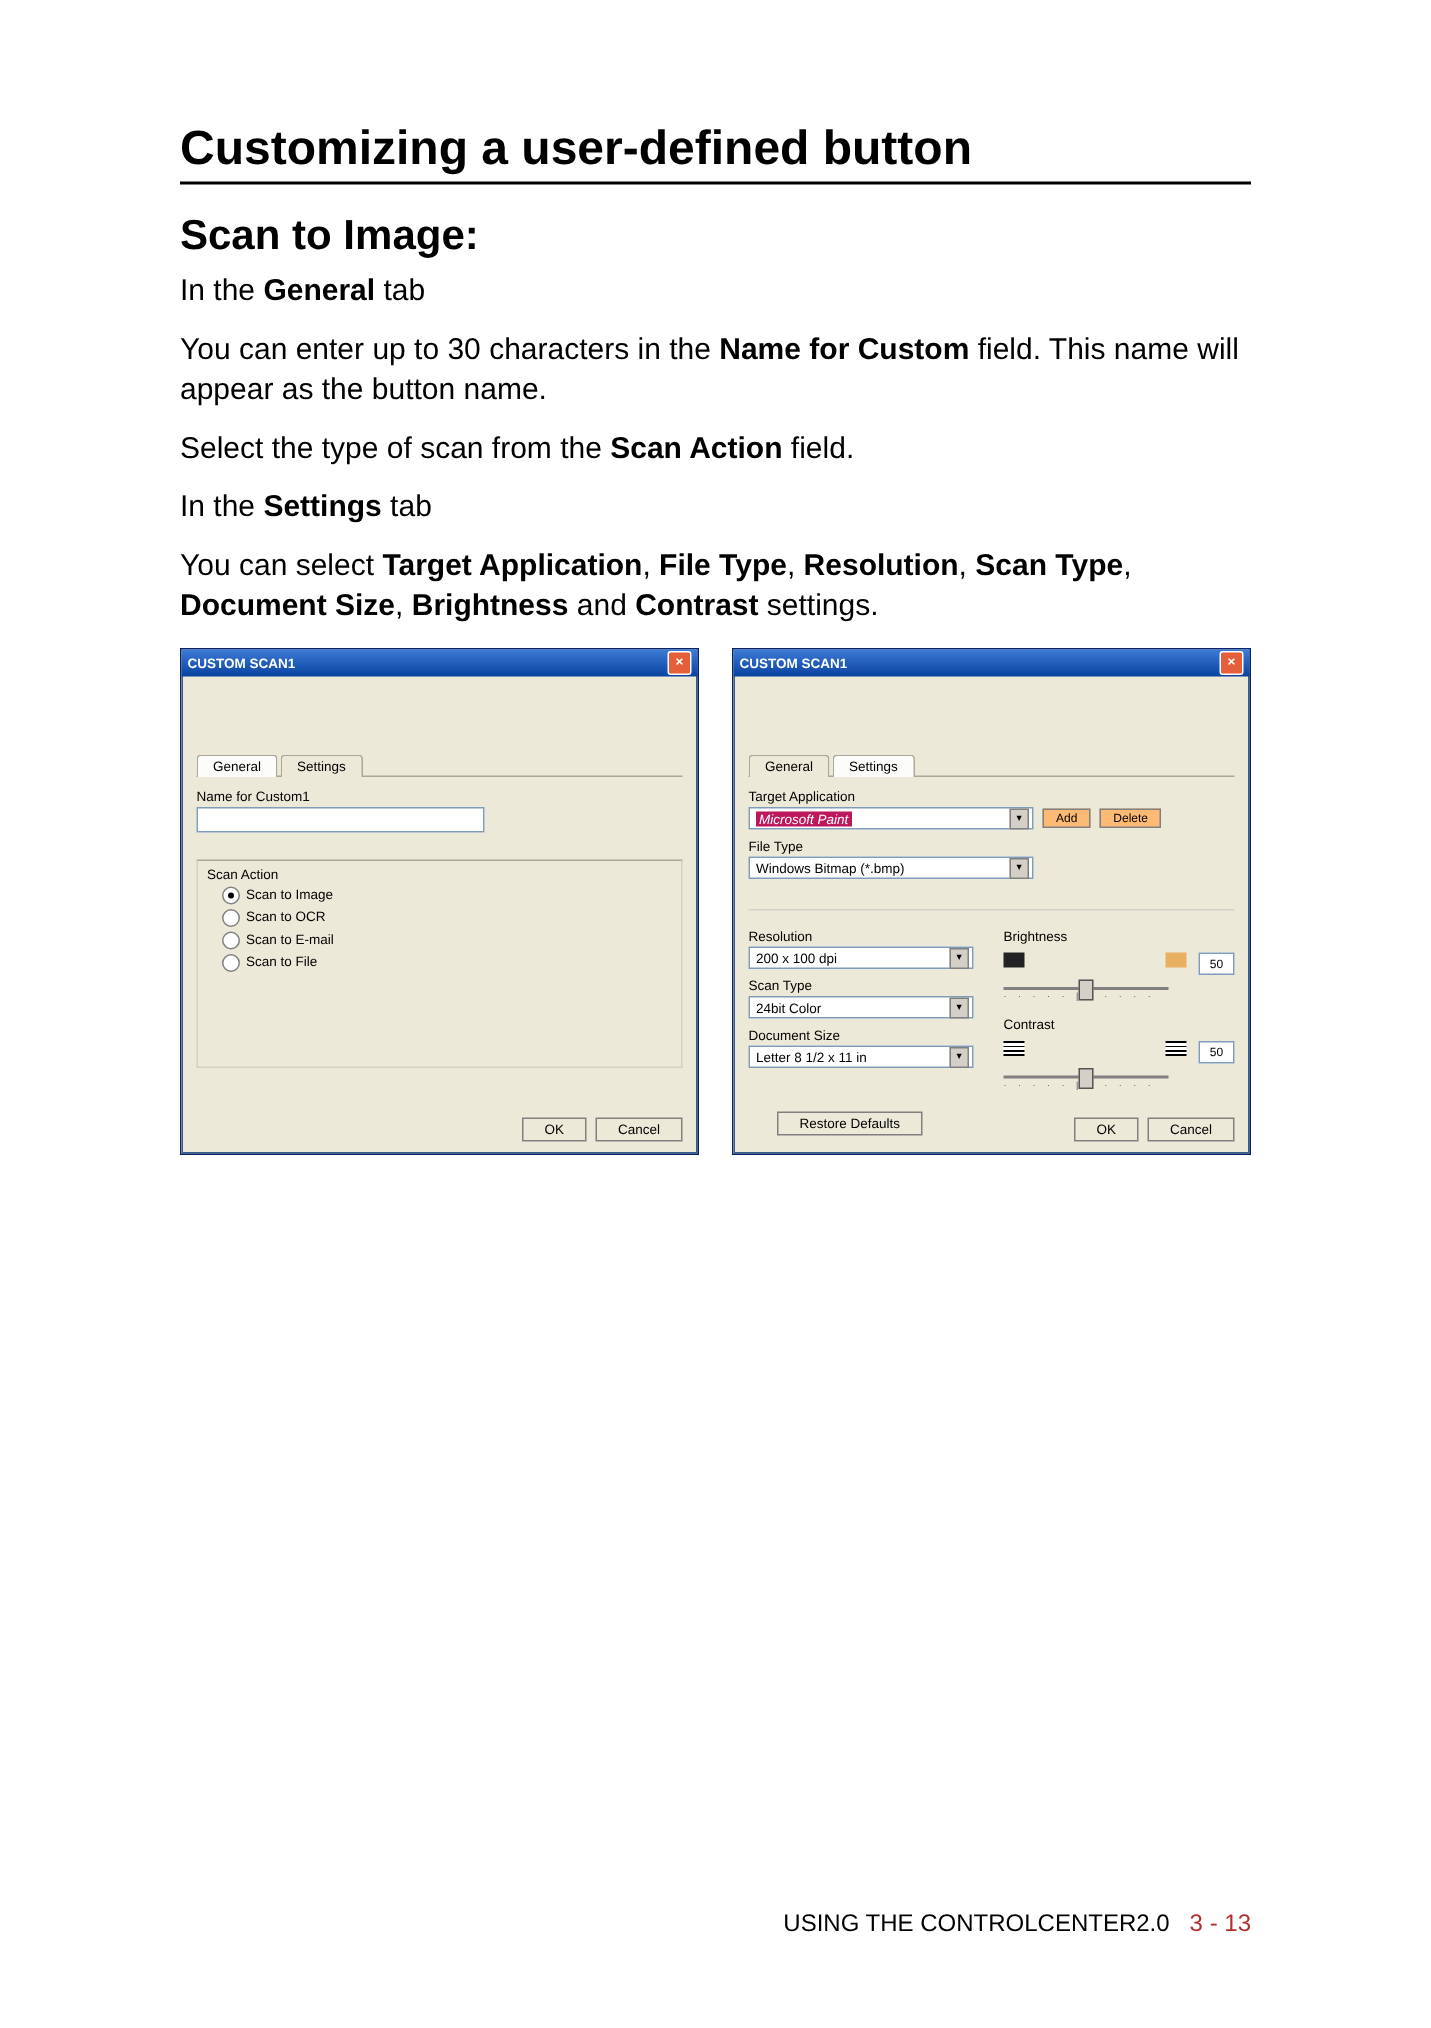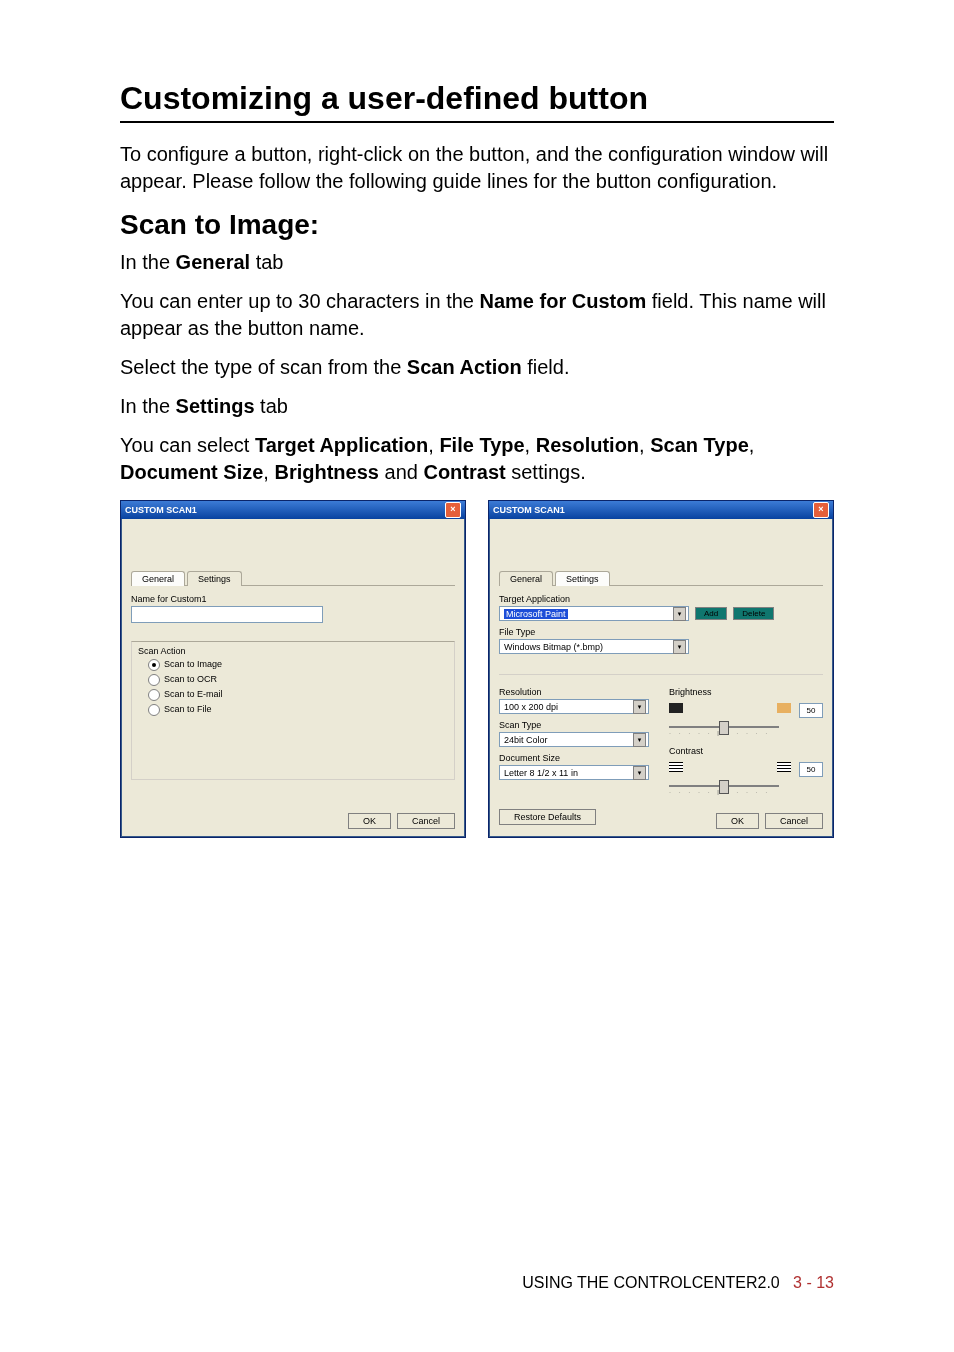--- a/index.html
+++ b/index.html
@@ -130,21 +130,21 @@
   .select .arr {
     width: 11px;
     height: 12px;
     background: #d4d0c8;
     border: 1px solid #808080;
     font-size: 7px;
     text-align: center;
     line-height: 11px;
   }
   .select .seltext { font-size: 9px; }
-  .select.highlight .seltext { background:#1d4ed8; color:#fff; padding:0 2px; }
+  .select.highlight .seltext { background:#be185d; color:#fff; padding:0 2px;font-style:italic; }
   .groupbox {
     border: 1px solid #d4d0c8;
     border-top: 1px solid #aca899;
     position: relative;
     padding: 8px 6px 6px 6px;
     margin-top: 6px;
   }
   .radio {
     display: flex;
     align-items: flex-start;
@@ -164,21 +164,21 @@
     display:flex; gap:6px;
   }
   .winbtn {
     border: 1px solid #808080;
     background: #ece9d8;
     padding: 2px 14px;
     font-size: 9px;
   }
   .minibtn {
     border: 1px solid #808080;
-    background: #0f766e;
+    background: #fdba74;
     padding: 1px 8px;
     font-size: 8px;
   }
   .row2cols {
     display:flex;
     gap:16px;
   }
   .col { flex:1; }
   .slider-wrap { margin-top:6px; }
   .slider-track {
@@ -213,21 +213,20 @@
   .footer .sec { color:#b03030; font-weight:normal;margin-top:37px; }
 </style>
 </head>
 <body>
 
 <div class="page">
 
   <h1>Customizing a user-defined button</h1>
   <hr class="h1rule">
 
-  <p class="body">To configure a button, right-click on the button, and the configuration window will appear. Please follow the following guide lines for the button configuration.</p>
 
   <h2 class="sub">Scan to Image:</h2>
 
   <p class="body">
     <span>In the </span><span class="bold">General</span><span> tab</span>
   </p>
 
   <p class="body">
     <span>You can enter up to 30 characters in the </span><span class="bold">Name for Custom</span><span> field. This name will appear as the button name.</span>
   </p>
@@ -311,21 +310,21 @@
         <span class="lbl">File Type</span>
         <div class="select sel-wide">
           <span class="seltext">Windows Bitmap (*.bmp)</span>
           <span class="arr">▾</span>
         </div>
 
         <div class="row2cols" style="margin-top:20px; border-top:1px solid #d4d0c8; padding-top:6px;">
           <div class="col">
             <span class="lbl">Resolution</span>
             <div class="select">
-              <span class="seltext">100 x 200 dpi</span>
+              <span class="seltext">200 x 100 dpi</span>
               <span class="arr">▾</span>
             </div>
             <span class="lbl">Scan Type</span>
             <div class="select">
               <span class="seltext">24bit Color</span>
               <span class="arr">▾</span>
             </div>
             <span class="lbl">Document Size</span>
             <div class="select">
               <span class="seltext">Letter 8 1/2 x 11 in</span>
@@ -356,21 +355,21 @@
                 <span class="valbox">50</span>
               </div>
               <div class="slider-track">
                   <div class="slider-thumb"></div>
                 </div>
               <div class="slider-ticks">· · · · · | · · · · ·</div>
             </div>
           </div>
         </div>
 
-        <div style="margin-top:14px;">
+        <div style="margin-top:14px;margin-left:19px;">
           <div class="winbtn" style="display:inline-block;">Restore Defaults</div>
         </div>
 
         <div class="btnrow">
           <div class="winbtn">OK</div>
           <div class="winbtn">Cancel</div>
         </div>
       </div>
     </div>
 

